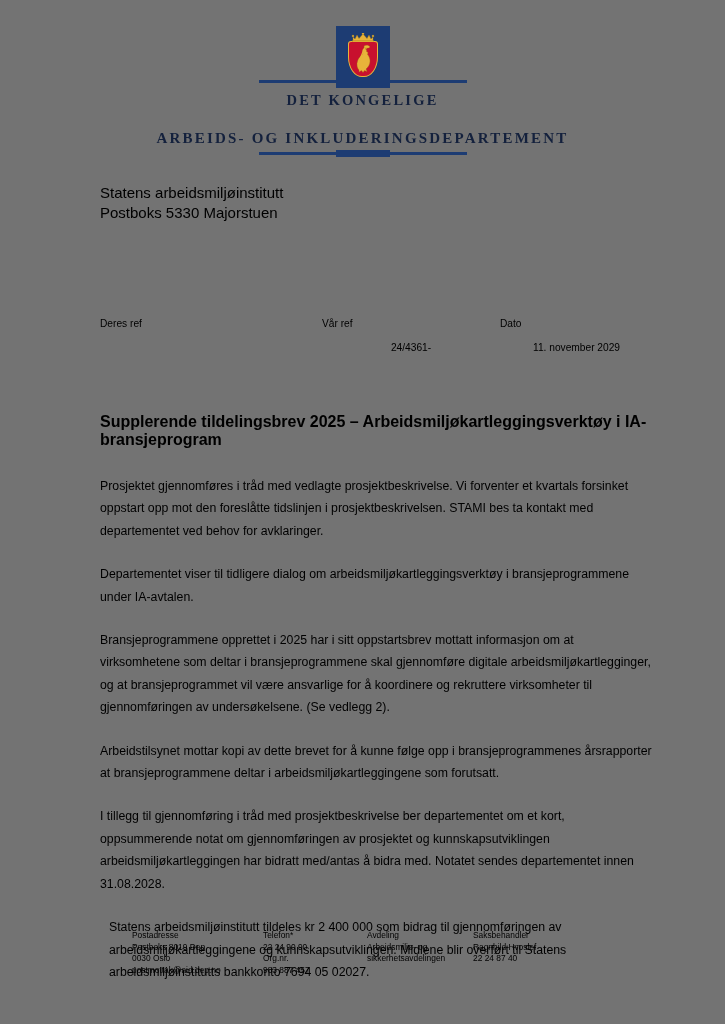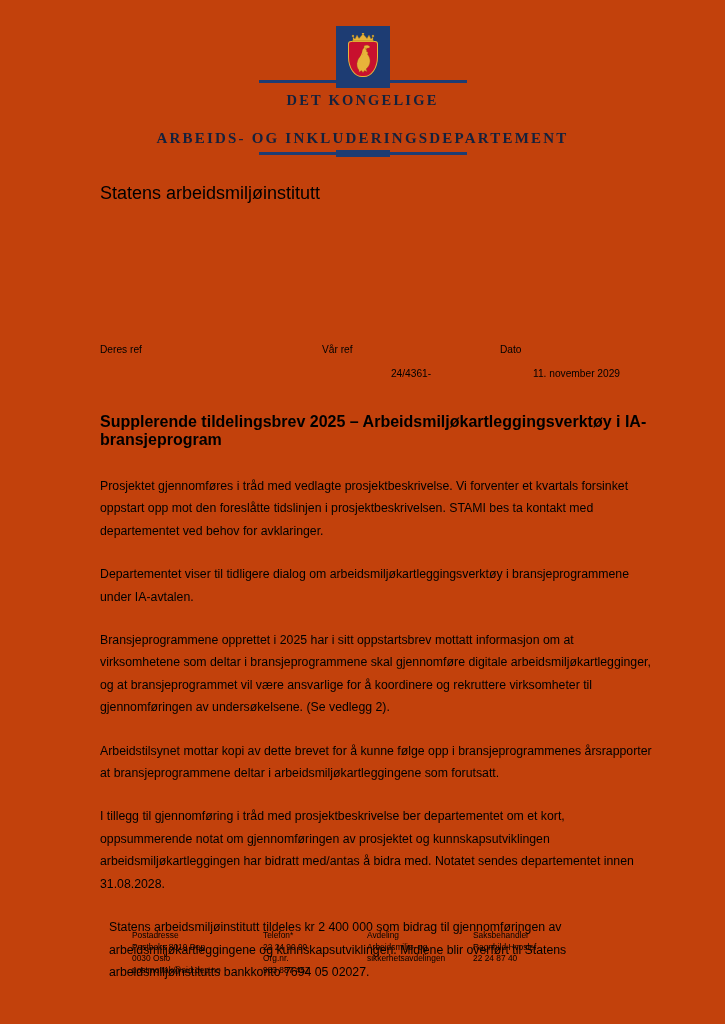--- a/index.html
+++ b/index.html
@@ -8,21 +8,21 @@
     background: #ffffff;
   }
   body {
     font-family: "Liberation Sans", sans-serif;
     color: #000000;
   }
   .page {
     position: relative;
     width: 725px;
     height: 1024px;
-    background: #c2410c;
+    background: #737373;
     overflow: hidden;
     box-sizing: border-box;
   }
 
   
   .letterhead {
     position: absolute;
     left: 0;
     top: 26px;
     width: 725px;
@@ -118,35 +118,34 @@
   }
 
   
   .content {
     position: absolute;
     left: 100px;
     top: 183px;
     width: 553px;
   }
   .addr {
-    font-size: 18px;
+    font-size: 15px;
     line-height: 20px;
   }
   .addr div { white-space: nowrap; }
 
   .refrow {
     position: absolute;
     left: 100px;
     top: 316px;
     width: 553px;
     font-size: 10.2px;
   }
   .refrow .cols {
     display: flex;
-    margin-top: 26px;
   }
   .refcol-1 { width: 222px; }
   .refcol-2 { width: 178px; }
   .refcol-3 { width: 153px; }
   .ref-label { line-height: 16px; }
   .ref-value { line-height: 16px; margin-top: 8px; text-align: center; }
 
   .doc-title {
     position: absolute;
     left: 100px;
@@ -228,20 +227,21 @@
     <div class="lh-line2">ARBEIDS- OG INKLUDERINGSDEPARTEMENT</div>
 
     <div class="lh-bottom-rule">
       <div class="lh-bottom-block"></div>
     </div>
   </div>
 
   <div class="content">
     <div class="addr">
       <div>Statens arbeidsmiljøinstitutt</div>
+      <div>Postboks 5330 Majorstuen</div>
     </div>
   </div>
 
   <div class="refrow">
     <div class="cols">
       <div class="refcol-1">
         <div class="ref-label">Deres ref</div>
         <div class="ref-value"></div>
       </div>
       <div class="refcol-2">

